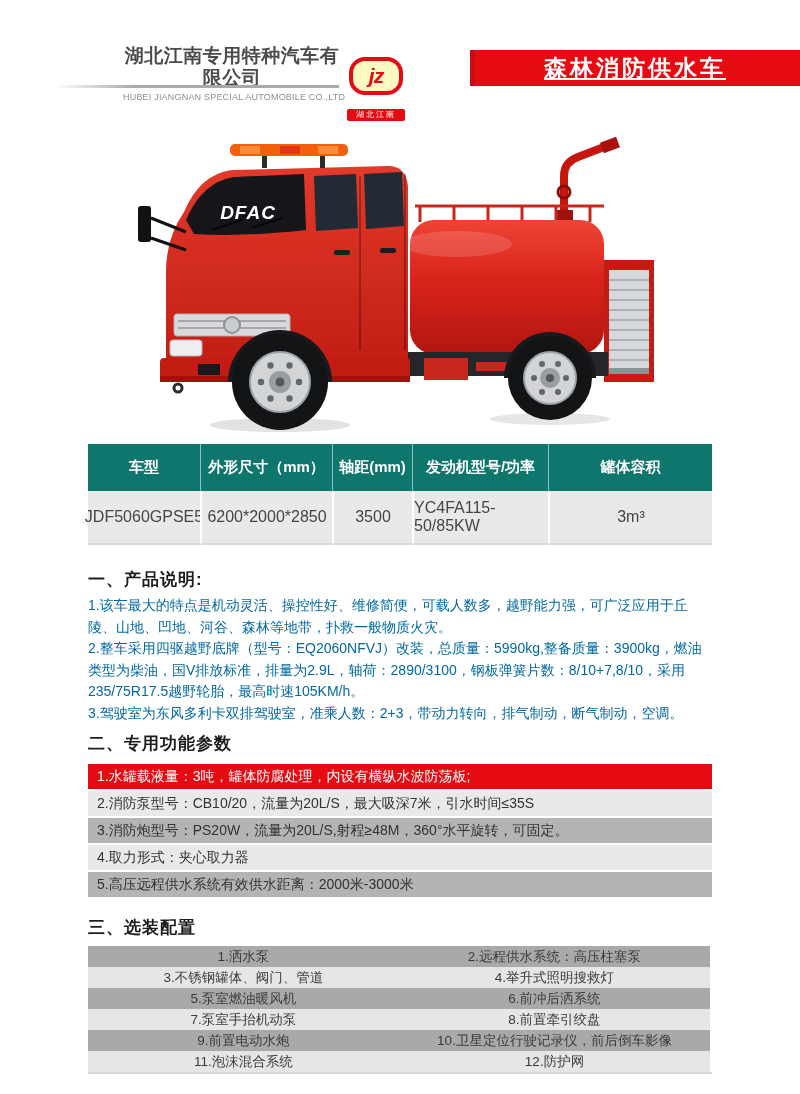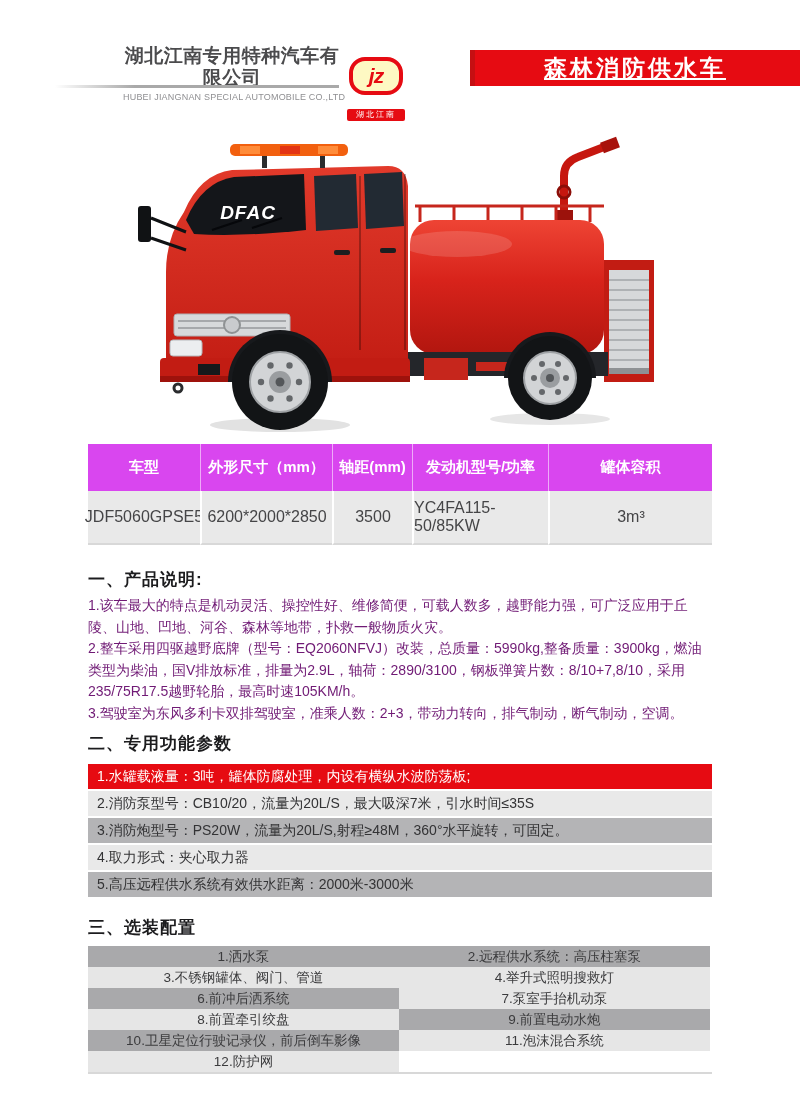--- a/index.html
+++ b/index.html
@@ -23,32 +23,32 @@
     height:12px;line-height:12px;border-radius:2px;}
   .banner{position:absolute;left:470px;top:50px;width:330px;height:36px;
     background:linear-gradient(to right,#c50f12 0 5px,#e60b12 5px);
     color:#fff;font-size:23px;font-weight:700;letter-spacing:3px;
     display:flex;align-items:center;justify-content:center;text-decoration:underline;}
   
   .truck-wrap{position:absolute;left:112px;top:122px;width:575px;height:310px;}
   
   .spec{position:absolute;left:88px;top:444px;width:624px;}
   .spec-grid{display:grid;grid-template-columns:112px 132px 80px 136px 164px;}
-  .spec-head .cell{background:#d946ef;color:#fff;font-size:15px;font-weight:700;
+  .spec-head .cell{background:#0f766e;color:#fff;font-size:15px;font-weight:700;
     height:47px;display:flex;align-items:center;justify-content:center;
     border-left:1px solid rgba(255,255,255,.55);}
   .spec-head .cell:first-child{border-left:none;}
   .spec-vals .cell{background:#e9e9e9;color:#454547;font-size:16px;
     height:52px;display:flex;align-items:center;justify-content:center;
     border-left:2px solid #fff;border-bottom:2px solid #d8d8d8;}
   .spec-vals .cell:first-child{border-left:none;}
   
   .sections{position:absolute;left:88px;top:568px;width:624px;}
   .sec-title{font-size:17px;font-weight:700;color:#1c1c1e;margin:0 0 4px 0;letter-spacing:1px;}
-  .desc p{margin:0;font-size:14px;line-height:21.5px;color:#701a75;}
+  .desc p{margin:0;font-size:14px;line-height:21.5px;color:#0369a1;}
   .param-rows{margin-top:9px;}
   .param-row{height:25px;line-height:25px;padding-left:9px;font-size:14px;color:#333335;
     margin-bottom:2px;white-space:nowrap;overflow:hidden;}
   .param-row.hl{background:#e60b12;color:#fff;}
   .param-row.light{background:#e9e9e9;}
   .param-row.dark{background:#b4b4b6;}
   .opt-title{margin-top:19px;margin-bottom:7px;}
   .options-grid{display:grid;grid-template-columns:311px 311px;gap:0;background:#fff;}
   .opt{height:21px;line-height:21px;font-size:13.5px;color:#3b3b3d;text-align:center;
     white-space:nowrap;overflow:hidden;}
@@ -242,20 +242,21 @@
       <div class="param-row light">4.取力形式：夹心取力器</div>
       <div class="param-row dark">5.高压远程供水系统有效供水距离：2000米-3000米</div>
     </div>
 
   <div class="sec-title opt-title">三、选装配置</div>
   <div class="options-grid" id="options-grid">
       <div class="opt dark">1.洒水泵</div>
       <div class="opt dark">2.远程供水系统：高压柱塞泵</div>
       <div class="opt light">3.不锈钢罐体、阀门、管道</div>
       <div class="opt light">4.举升式照明搜救灯</div>
+      <div class="opt dark">5.泵室燃油暖风机</div>
       <div class="opt dark">6.前冲后洒系统</div>
       <div class="opt light">7.泵室手抬机动泵</div>
       <div class="opt light">8.前置牵引绞盘</div>
       <div class="opt dark">9.前置电动水炮</div>
       <div class="opt dark">10.卫星定位行驶记录仪，前后倒车影像</div>
       <div class="opt light">11.泡沫混合系统</div>
       <div class="opt light">12.防护网</div>
     </div>
 </div>
 

